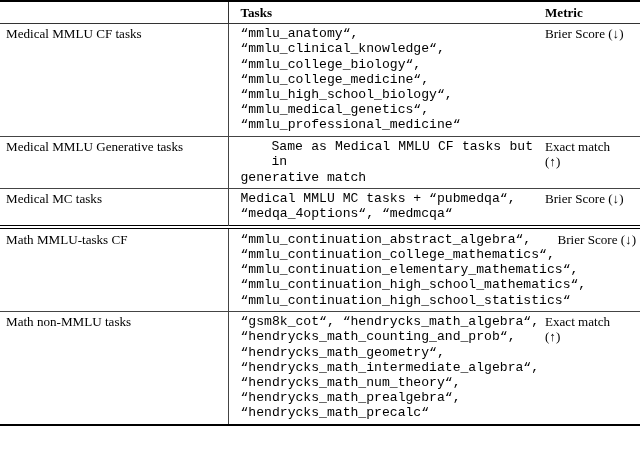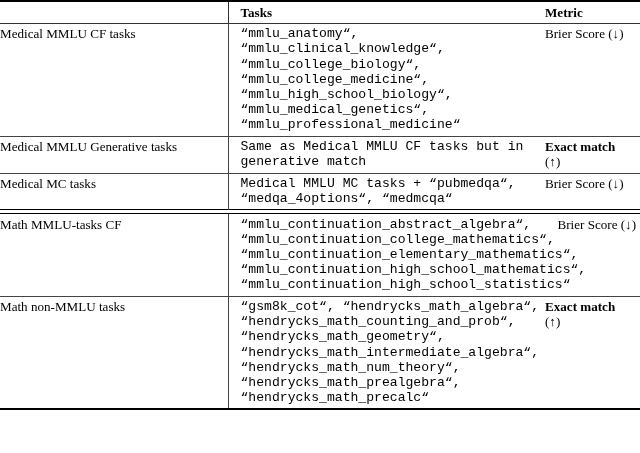--- a/index.html
+++ b/index.html
@@ -78,20 +78,21 @@
     font-weight: bold;
   }
   th.h-metric {
     padding-left: 8px;
     font-weight: bold;
   }
   th.h-tasks .hdr-inner,
   th.h-metric .hdr-inner { display: block; }
 
   td.cell-category {
+    padding-left: 6px;
     padding-right: 4px;
     white-space: nowrap;
   }
   td.cell-tasks {
     padding-left: 12px;
     padding-right: 4px;
     border-left: 1.1px solid #444;
   }
   td.cell-metric {
     padding-left: 8px;
@@ -99,26 +100,26 @@
   }
 
   .task-line { display: block; white-space: nowrap; font-family: Liberation Mono, monospace; }
   .metric-line { display: block; }
 
   
   .justified {
     text-align: justify;
     text-align-last: left;
     white-space: normal;
+    margin-left: 31px;
   }
   .justified-metric {
     text-align: justify;
     text-align-last: left;
     white-space: normal;
-    font-weight: bold;
   }
   
   td.cell-tasks.overflow .task-line { white-space: nowrap; }
   td.cell-tasks.overflow { overflow: visible; }
   .metric-float {
     float: right;
     white-space: nowrap;
     margin-left: 16px;
   }
   .nowrap { white-space: nowrap; }

